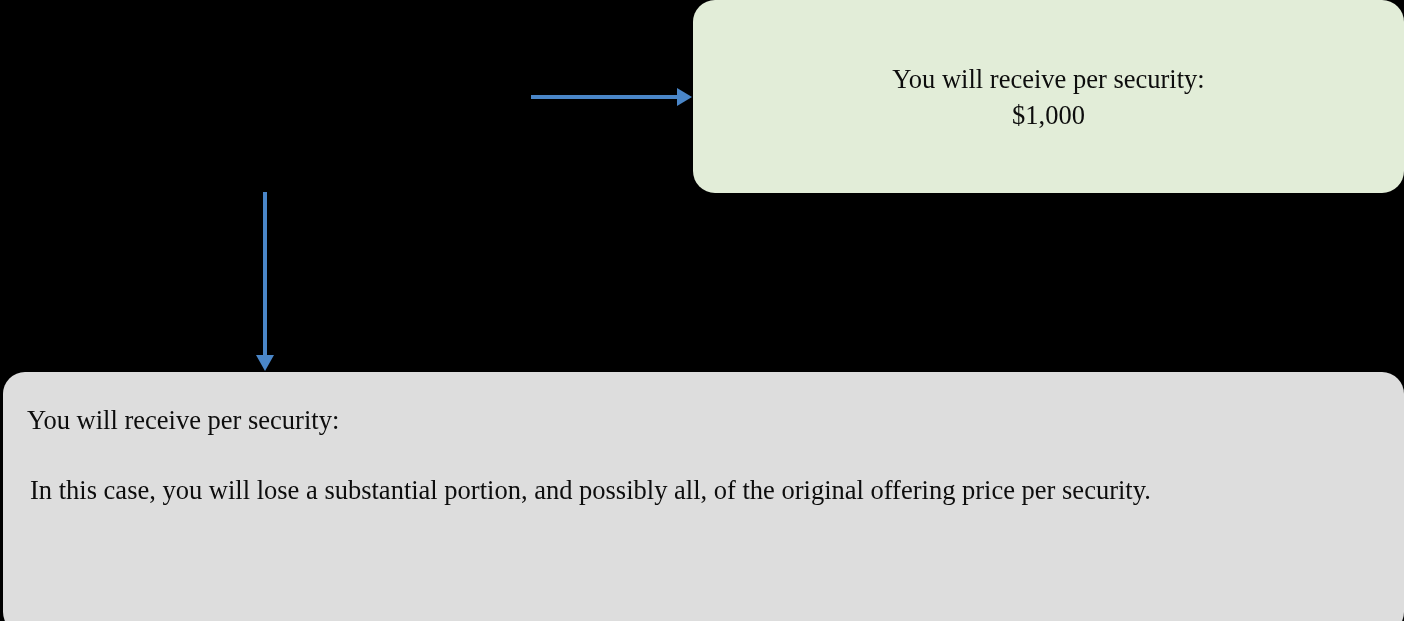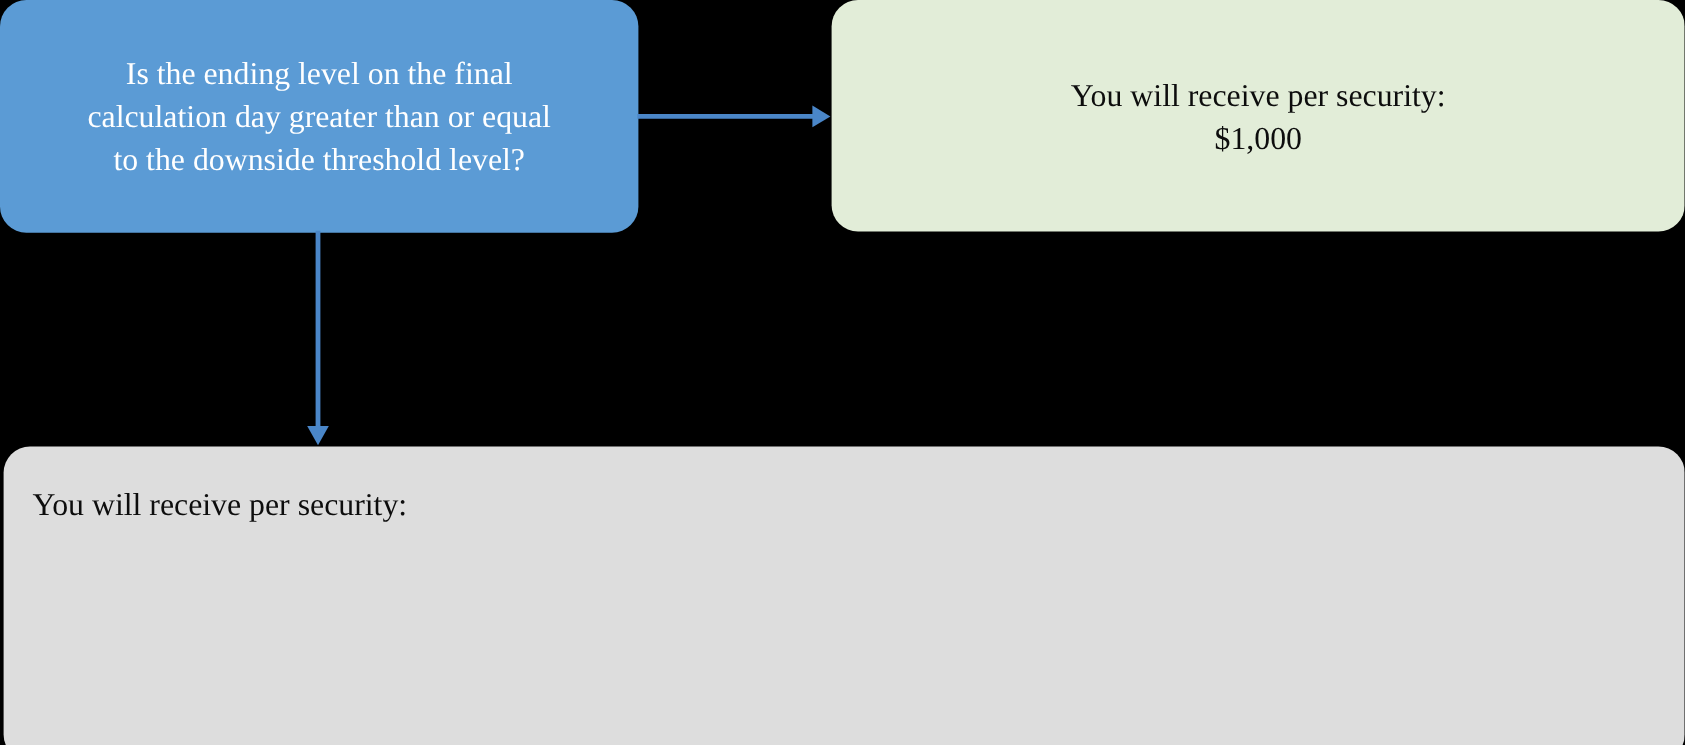--- a/index.html
+++ b/index.html
@@ -94,38 +94,34 @@
     top: 192px;
     width: 32px;
     height: 180px;
   }
 </style>
 </head>
 <body>
 
 <div id="canvas">
 
-  <div class="node" id="decision-node">
-    <div class="node-text">Is the ending level on the final
-calculation day greater than or equal
-to the downside threshold level?</div>
-  </div>
 
   <svg class="connector" id="arrow-yes" viewBox="0 0 162 32" width="162" height="32">
     <line x1="0" y1="16" x2="149" y2="16" stroke="#4A86C8" stroke-width="4"></line>
     <polygon points="146,7 161,16 146,25" fill="#4A86C8"></polygon>
   </svg>
 
   <div class="node" id="upside-node">
     <div class="node-text">You will receive per security:
 $1,000</div>
   </div>
 
   <svg class="connector" id="arrow-no" viewBox="0 0 32 180" width="32" height="180">
     <line x1="16" y1="0" x2="16" y2="166" stroke="#4A86C8" stroke-width="4"></line>
     <polygon points="7,163 25,163 16,179" fill="#4A86C8"></polygon>
   </svg>
 
   <div class="node" id="downside-node">
     <p class="line line-intro">You will receive per security:</p>
+    <p class="line line-warning">In this case, you will lose a substantial portion, and possibly all, of the original offering price per security.</p>
   </div>
 
 </div>
 
 </body></html>

